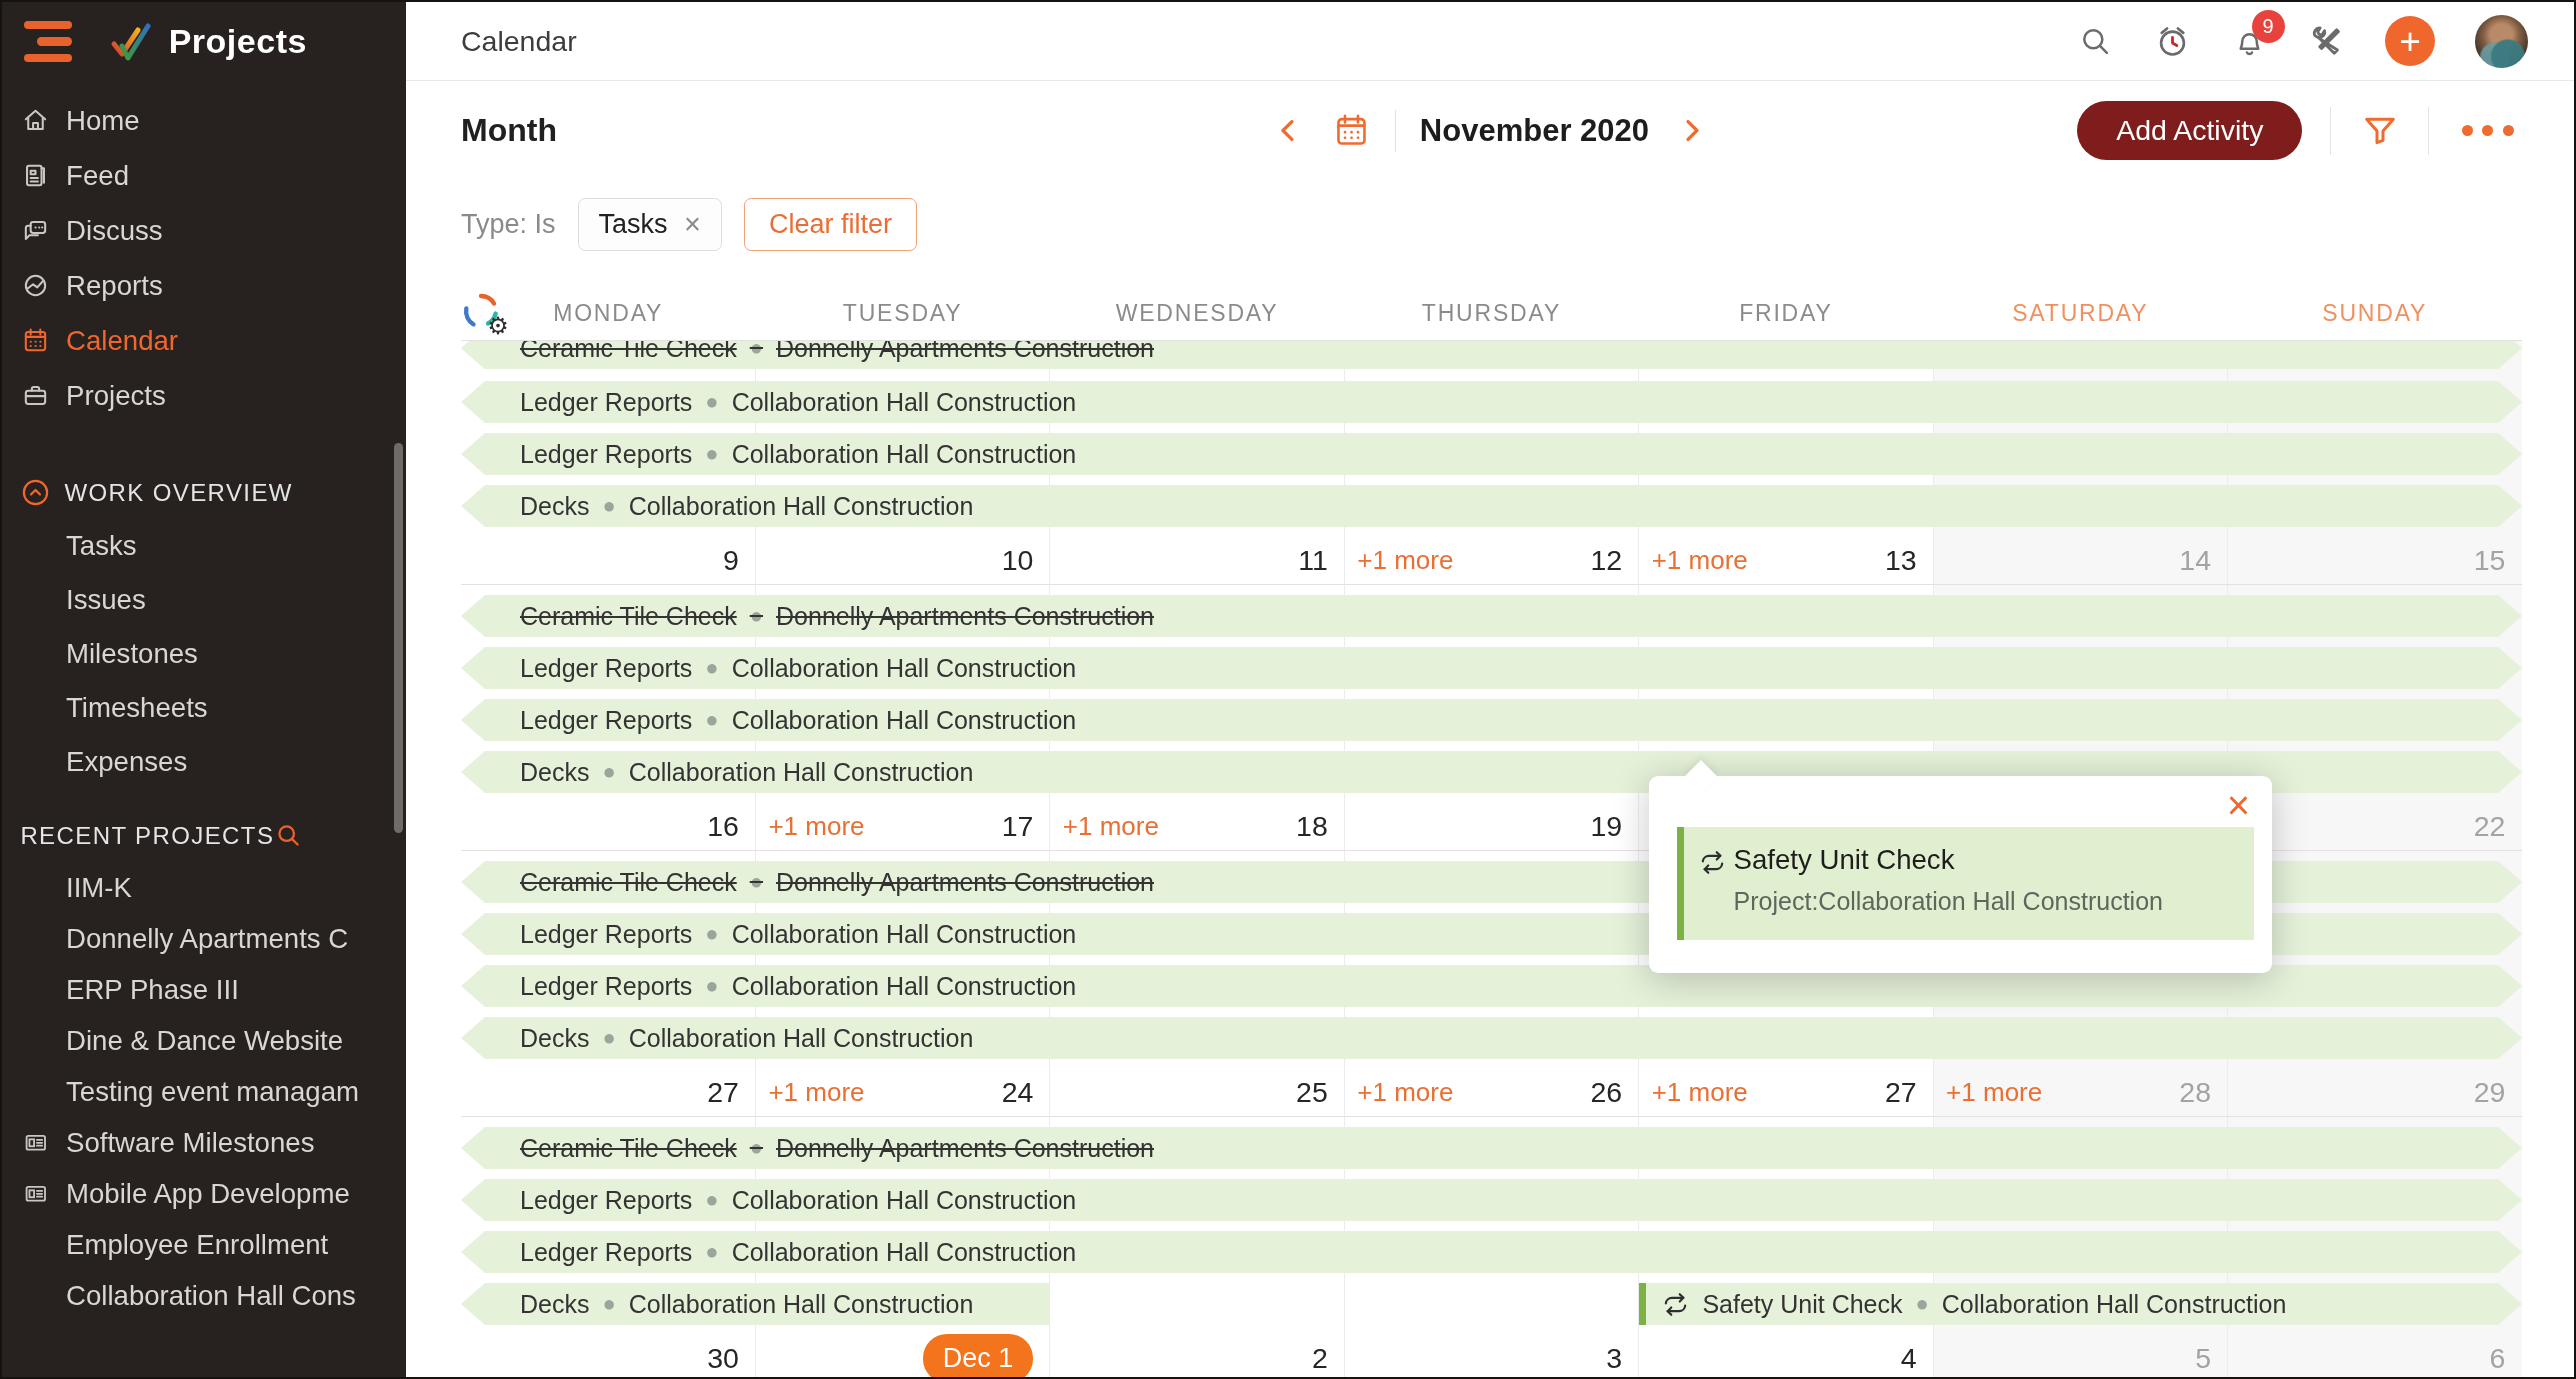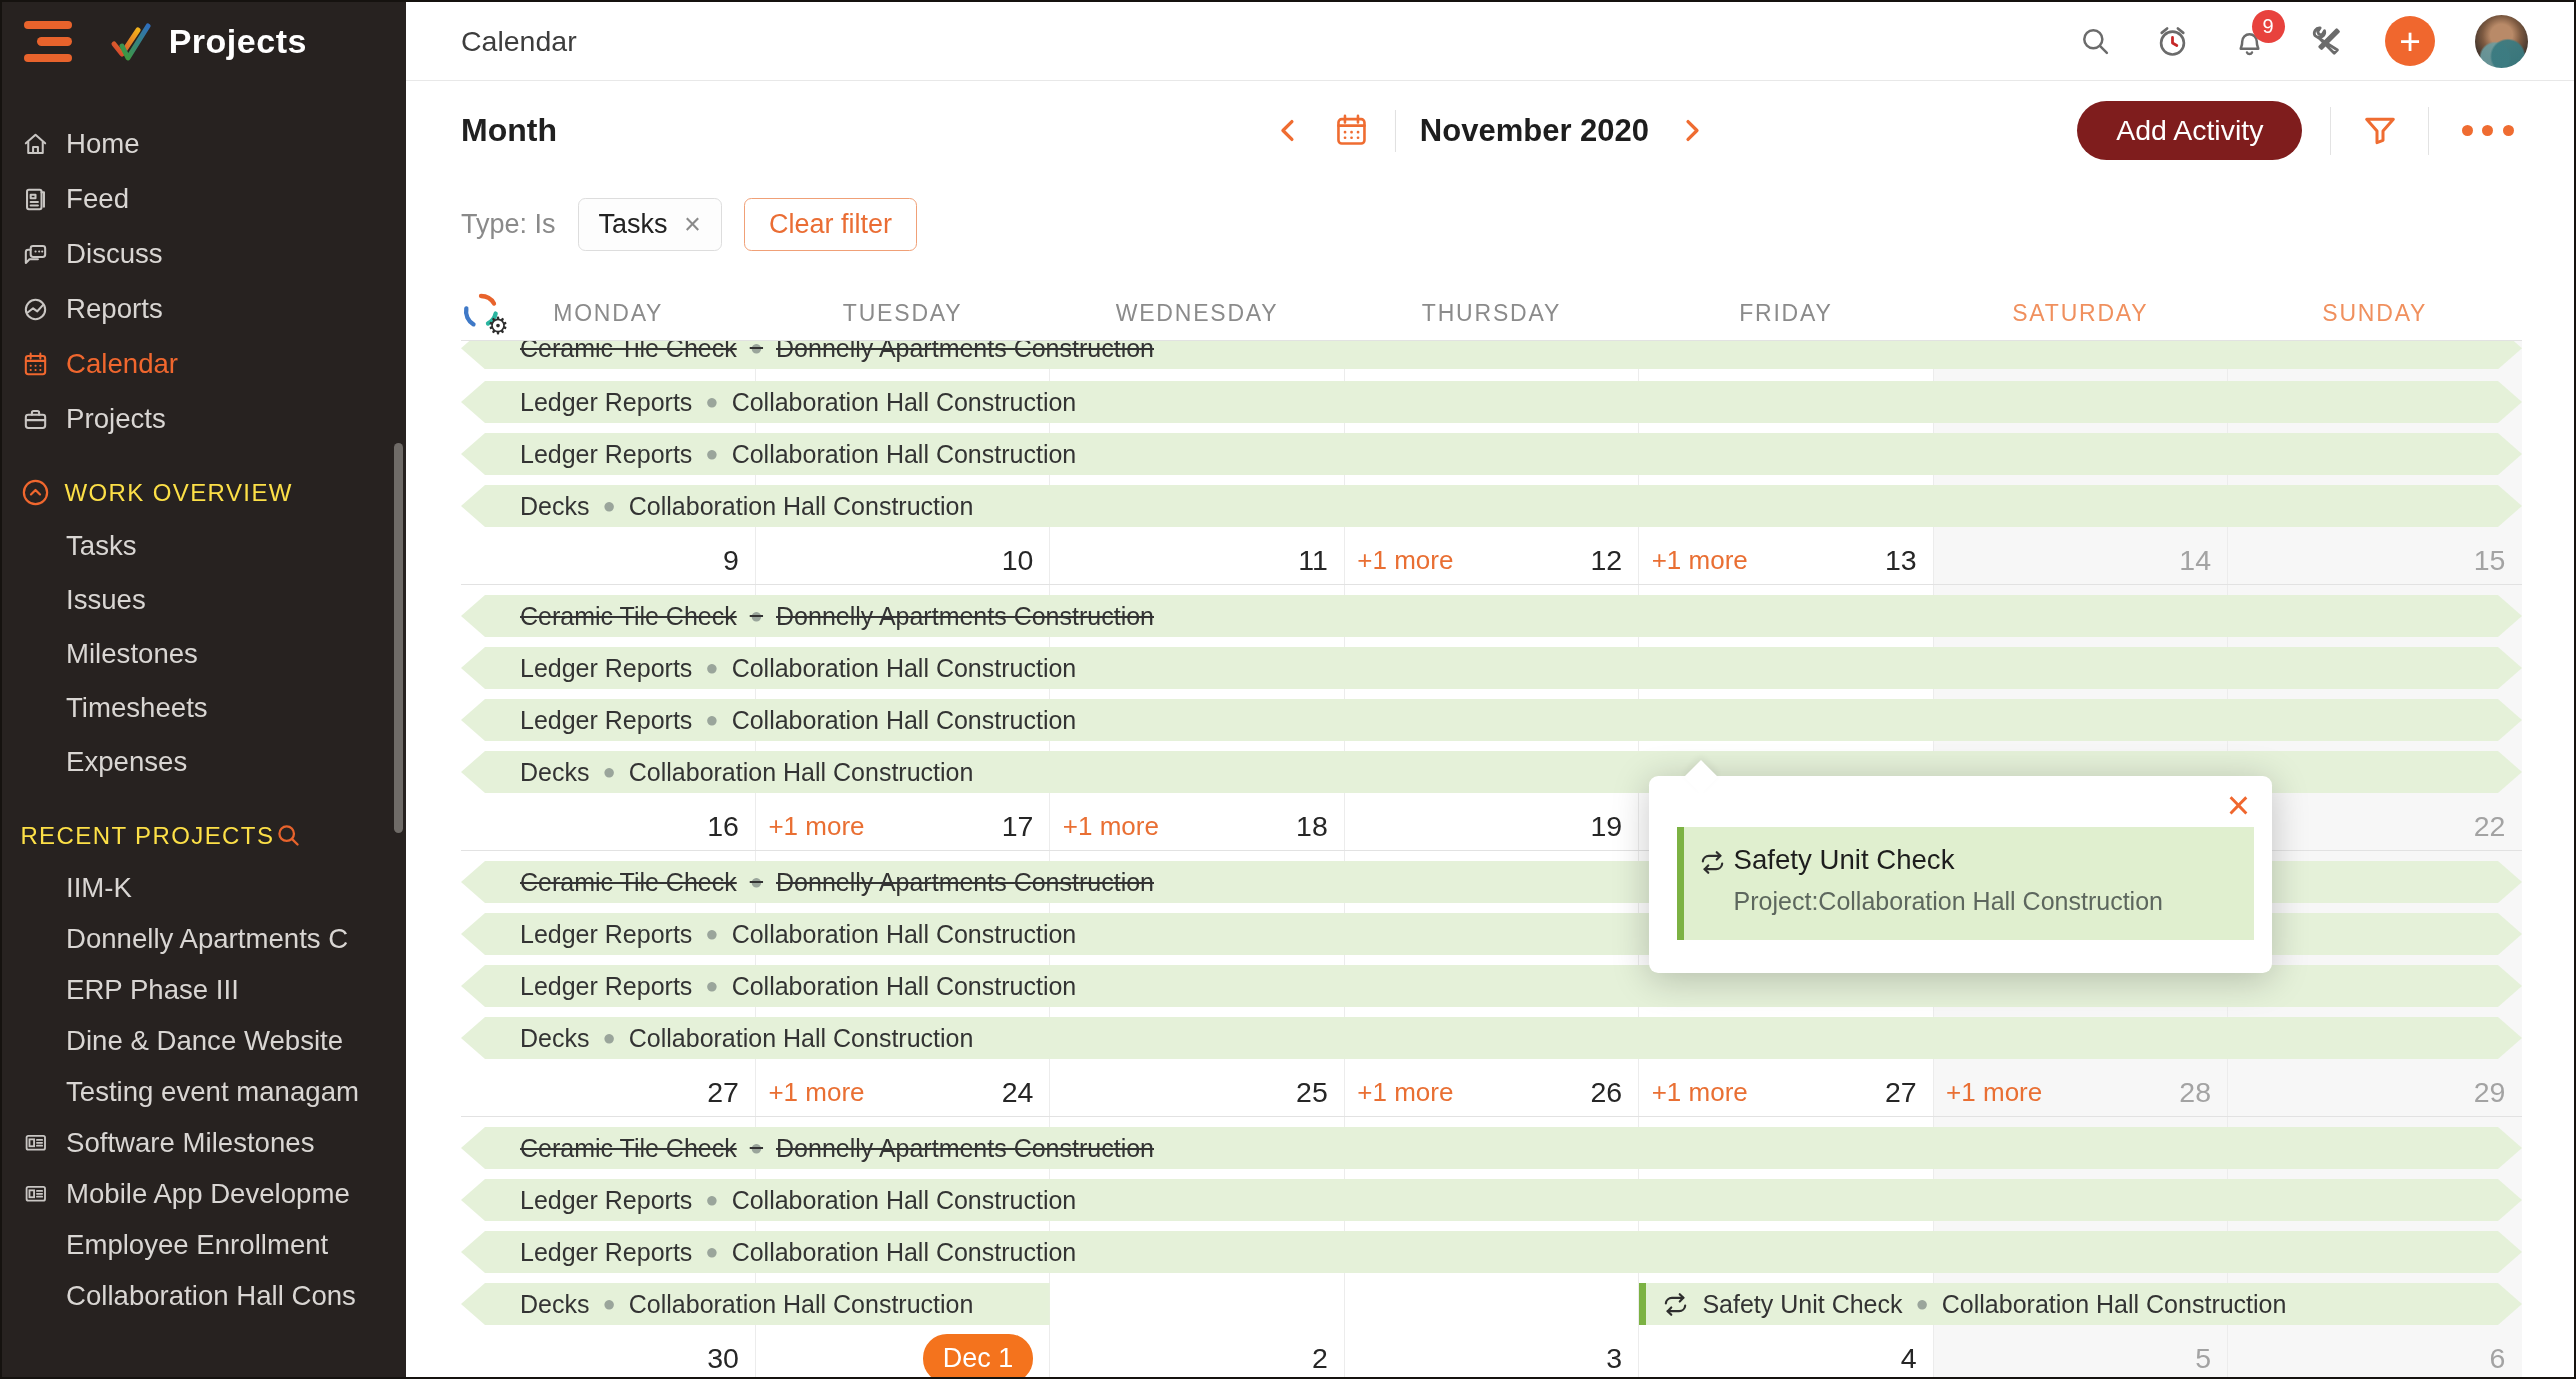--- a/index.html
+++ b/index.html
@@ -14,27 +14,27 @@
   .sidebar{width:404px;min-width:404px;background:#272220;color:#d9d6d3;position:relative;overflow:hidden;}
   .brand{height:79px;display:flex;align-items:center;padding-left:22px;}
   .hamburger{width:51px;display:flex;flex-direction:column;gap:8.3px;cursor:pointer;}
   .hamburger i{display:block;height:8.3px;border-radius:4.6px;background:#e8632c;}
   .hamburger i:nth-child(1){width:48px;}
   .hamburger i:nth-child(2){width:35px;margin-left:13px;}
   .hamburger i:nth-child(3){width:48px;}
   .brand-logo{margin-left:31px;display:flex;align-items:center;gap:14.7px;}
   .brand-name{font-size:34px;font-weight:700;color:#fff;letter-spacing:0.5px;}
   .nav{margin-top:24px;}
-  .nav-item{height:55px;display:flex;align-items:flex-end;padding-left:18.4px;font-size:27.6px;cursor:pointer;}
+  .nav-item{height:55px;display:flex;align-items:flex-start;padding-left:18.4px;font-size:27.6px;cursor:pointer;}
   .nav-item .nicon{width:31px;height:31px;display:flex;align-items:center;justify-content:center;color:#c9c6c3;}
   .nav-item .nlabel{margin-left:14.7px;white-space:nowrap;}
   .nav-item.active{color:#f0672e;}
   .nav-item.active .nicon{color:#f0672e;}
   .section{margin-top:31px;}
-  .section-head{height:53px;display:flex;align-items:center;padding-left:18.4px;font-size:24px;letter-spacing:1.4px;color:#fde047;}
+  .section-head{height:53px;display:flex;align-items:center;padding-left:18.4px;font-size:24px;letter-spacing:1.4px;color:#e5e5e5;}
   .section-head .sicon{width:31px;height:31px;margin-right:13px;display:flex;align-items:center;justify-content:center;}
   .sub-item{height:54px;display:flex;align-items:center;padding-left:64px;font-size:27.6px;cursor:pointer;white-space:nowrap;}
   .recent-head{display:flex;align-items:center;padding-right:33px;}
   .recent-item{height:51px;display:flex;align-items:center;padding-left:64px;font-size:27.6px;cursor:pointer;white-space:nowrap;overflow:hidden;position:relative;}
   .recent-item .picon{position:absolute;left:18.4px;width:31px;height:31px;color:#c9c6c3;display:flex;align-items:center;justify-content:center;}
   .side-scrollbar{position:absolute;right:2.8px;top:441px;width:9.2px;height:390px;border-radius:5.5px;background:#6f6b67;}
   
   .main{flex:1;position:relative;background:#fff;overflow:hidden;}
   .topbar{height:79px;border-bottom:0.9px solid #e8e8e8;display:flex;align-items:center;padding:0 46px 0 55px;}
   .topbar-title{font-size:28.5px;color:#3d3d3d;}

